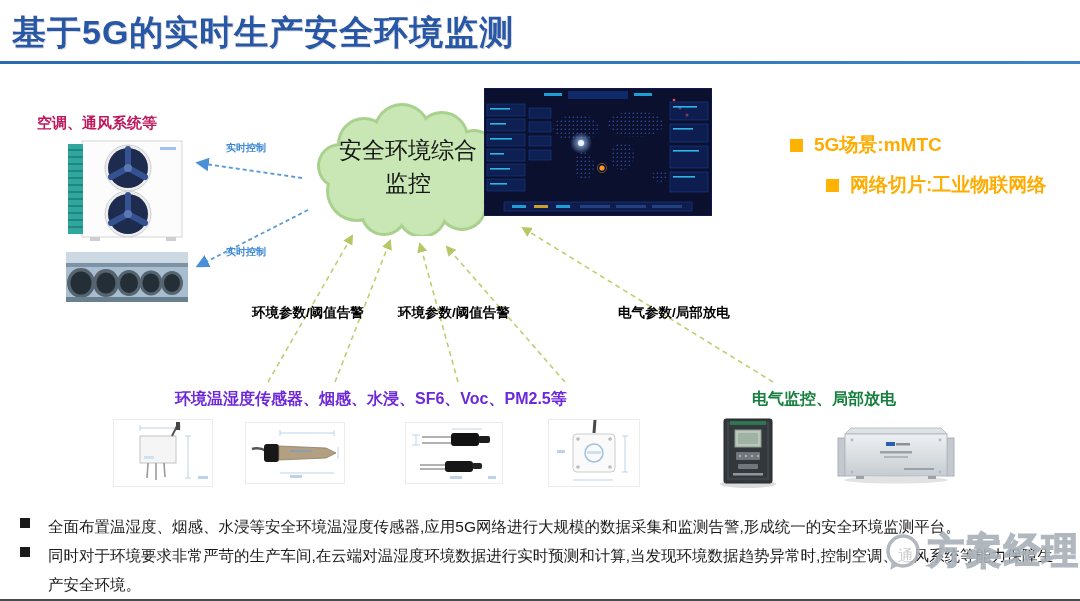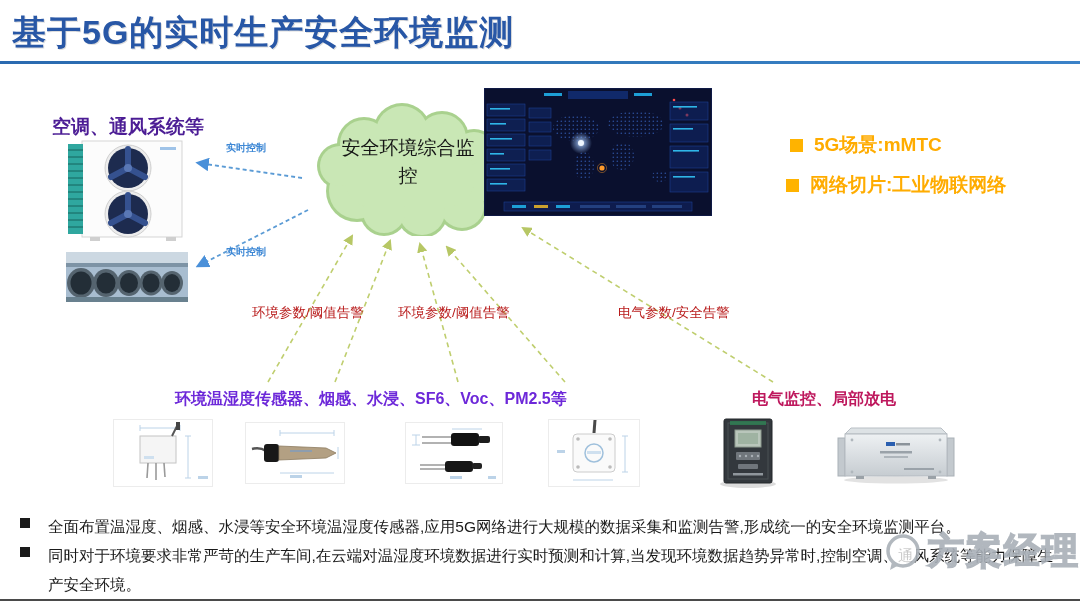--- a/index.html
+++ b/index.html
@@ -10,47 +10,47 @@
     border-bottom:2px solid #4a4a4a;
   }
   
   .slide-title {
     position:absolute; left:12px; top:10px; font-size:34px; font-weight:bold;
     color:#2857A6; letter-spacing:1px; text-shadow:1px 1px 0 rgba(120,120,120,.25);
   }
   .title-divider { position:absolute; left:0; top:61px; width:1080px; height:3px;
     background:linear-gradient(90deg,#2a6ab0,#2E75B6 40%,#3b82c8); }
   
-  .hvac-label { position:absolute; left:52px; top:114px; font-size:19px; font-weight:bold; color:#4c1d95; }
+  .hvac-label { position:absolute; left:37px; top:114px; font-size:15px; font-weight:bold; color:#be185d; }
   .ac-img { position:absolute; left:62px; top:138px; width:126px; height:106px; }
   .fans-img { position:absolute; left:66px; top:252px; width:122px; height:50px; }
   
   .cloud-wrap { position:absolute; left:302px; top:96px; width:210px; height:140px; }
   .cloud-label { position:absolute; left:36px; top:38px; width:140px; text-align:center;
-    font-size:19px; color:#151515; line-height:1.45; }
+    font-size:23px; color:#151515; line-height:1.45; }
   
   .dashboard { position:absolute; left:484px; top:88px; width:228px; height:128px; }
   
   .ctl-label { position:absolute; font-size:10px; font-weight:bold; color:#3E88D5; }
   .ctl-1 { left:226px; top:141px; }
   .ctl-2 { left:226px; top:245px; }
   
   .net-bullet { position:absolute; display:flex; align-items:center; gap:11px; }
   .net-1 { left:790px; top:132px; }
-  .net-2 { left:750px; top:172px;padding-left:36px; }
+  .net-2 { left:790px; top:172px;padding-left:36px; }
   .net-square { width:13px; height:13px; background:#FFB300; }
   .net-text { font-size:19px; font-weight:bold; color:#FFAC00; }
   
-  .tel-label { position:absolute; font-size:13.5px; font-weight:normal; color:#b91c1c; }
+  .tel-label { position:absolute; font-size:13.5px; font-weight:bold; color:#000000; }
   .tel-1 { left:252px; top:304px; }
   .tel-2 { left:398px; top:304px; }
   .tel-3 { left:618px; top:304px; }
   
   .sensors-label { position:absolute; left:175px; top:389px; font-size:16px; font-weight:bold; color:#6d28d9; }
-  .electrical-label { position:absolute; left:752px; top:389px; font-size:16px; font-weight:bold; color:#be185d; }
+  .electrical-label { position:absolute; left:752px; top:389px; font-size:16px; font-weight:bold; color:#15803d; }
   .dev { position:absolute; background:#fff; border:1px solid #ececec; }
   .s1 { left:113px; top:419px; width:100px; height:68px; }
   .s2 { left:245px; top:422px; width:100px; height:62px; }
   .s3 { left:405px; top:422px; width:98px;  height:62px; }
   .s4 { left:548px; top:419px; width:92px;  height:68px; }
   .e1 { left:713px; top:417px; width:70px;  height:72px; border:none; }
   .e2 { left:836px; top:424px; width:120px; height:60px; border:none; }
   
   .note { position:absolute; left:20px; display:flex; gap:18px; width:1046px; }
   .note-1 { top:513px; }
@@ -265,21 +265,21 @@
     <span class="net-square"></span>
     <span class="net-text">5G场景:mMTC</span>
   </div>
   <div class="net-bullet net-2">
     <span class="net-square"></span>
     <span class="net-text">网络切片:工业物联网络</span>
   </div>
 
   <div class="tel-label tel-1">环境参数/阈值告警</div>
   <div class="tel-label tel-2">环境参数/阈值告警</div>
-  <div class="tel-label tel-3">电气参数/安全告警</div>
+  <div class="tel-label tel-3">电气参数/局部放电</div>
 
   <div class="sensors-label">环境温湿度传感器、烟感、水浸、SF6、Voc、PM2.5等</div>
 
   <div class="dev s1">
     <svg width="98" height="66" viewBox="0 0 98 66">
       <g stroke="#bcd3e8" stroke-width="1">
           <line x1="26" y1="8" x2="66" y2="8"></line>
           <line x1="26" y1="5" x2="26" y2="11"></line>
           <line x1="66" y1="5" x2="66" y2="11"></line>
       <line x1="74" y1="16" x2="74" y2="58"></line>

